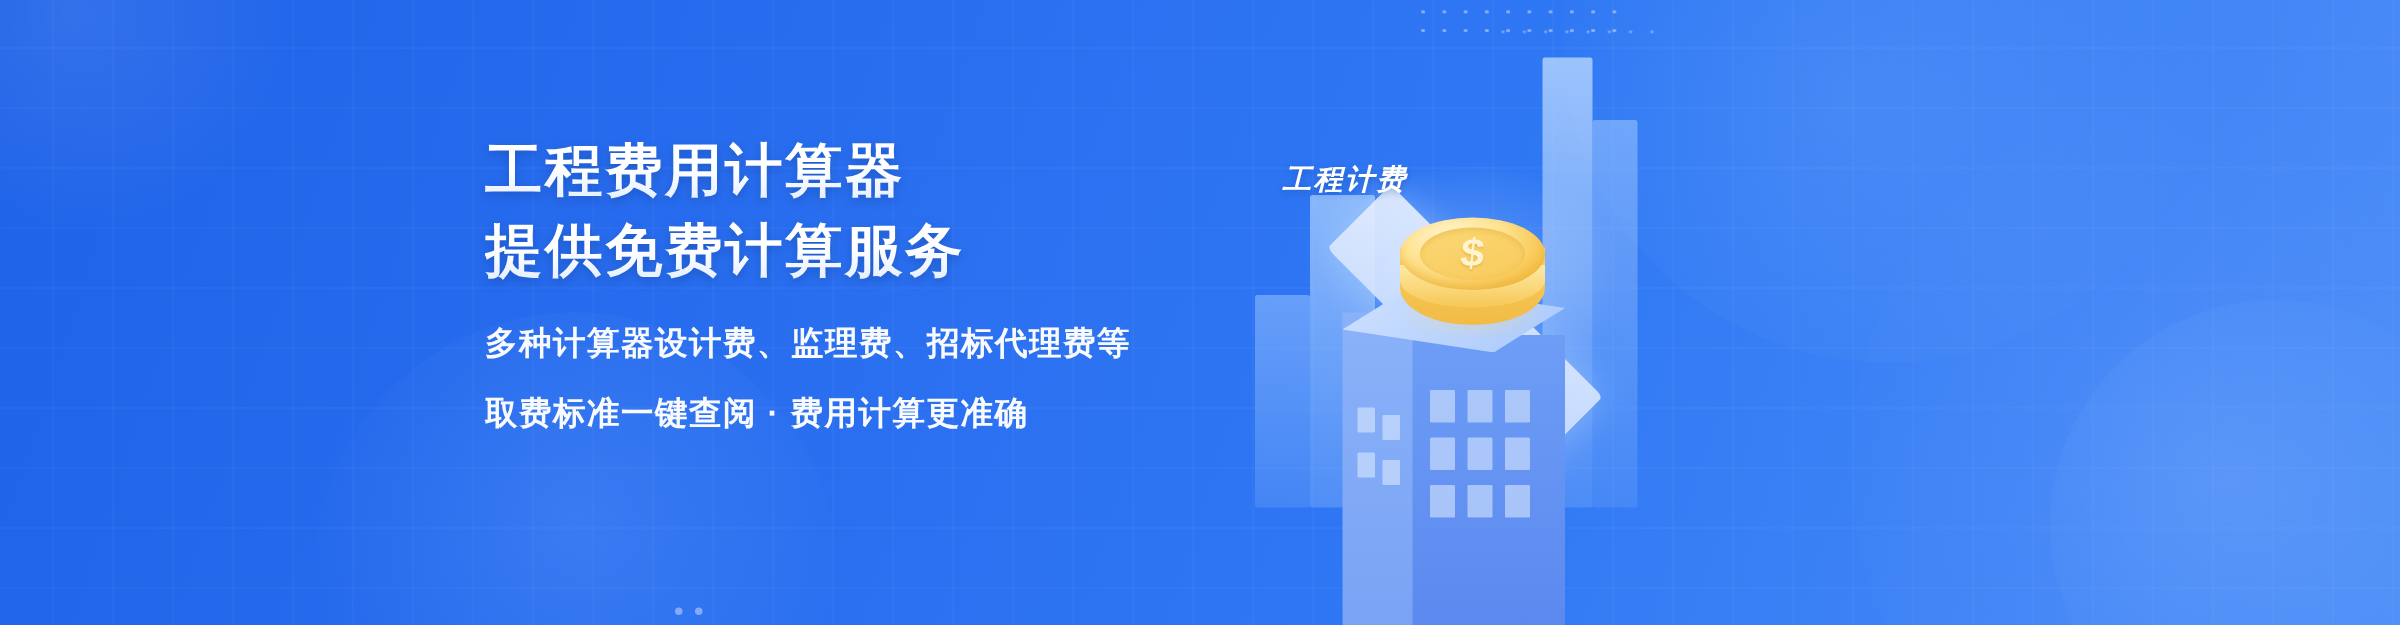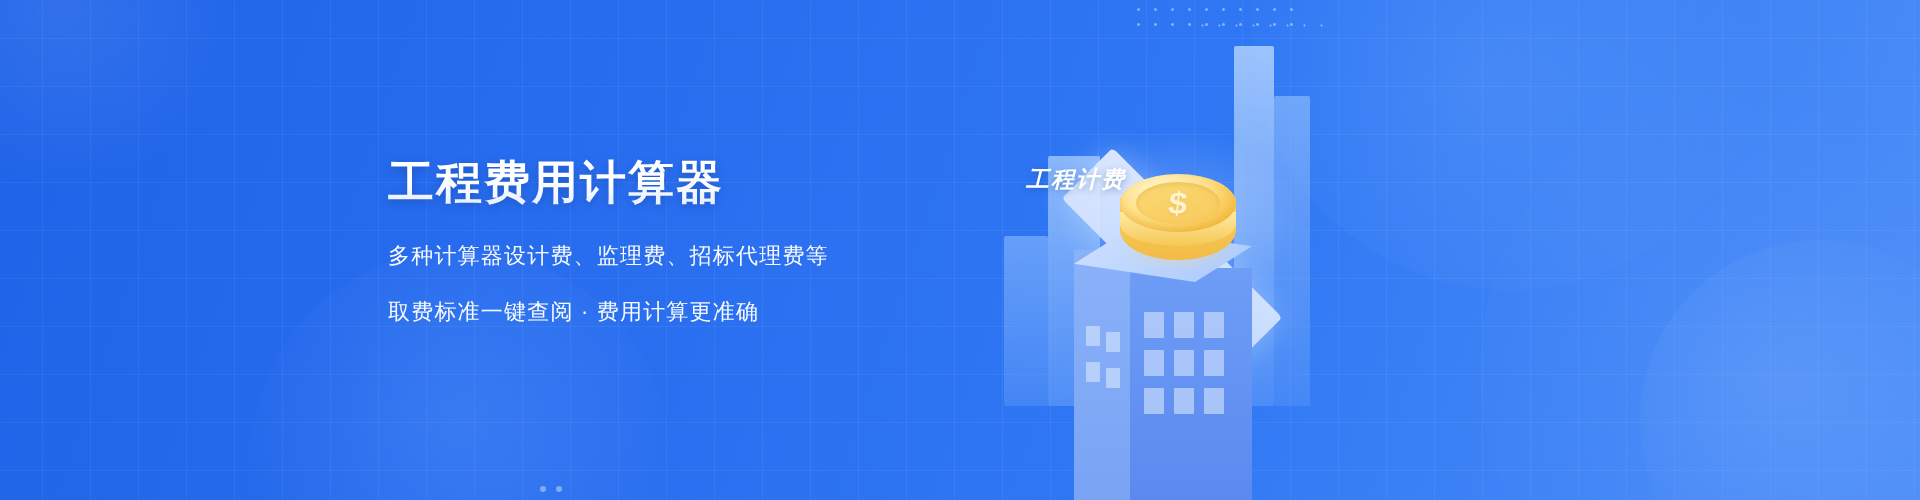--- a/index.html
+++ b/index.html
@@ -65,34 +65,32 @@
   .copy{
     position:absolute;left:388px;top:104px;
   }
   .headline{
     font-weight:bold;font-size:46px;line-height:64px;letter-spacing:2px;
     background:linear-gradient(180deg,#ffffff 0%,#ffffff 46%,#dfeaff 100%);
     -webkit-background-clip:text;background-clip:text;
     color:transparent;-webkit-text-fill-color:transparent;
     filter:drop-shadow(0 3px 4px rgba(14,52,128,.35));
     white-space:nowrap;
-    margin-top:46px;
   }
   .subline{
-    margin-top:22px;color:#ffffff;font-size:22px;line-height:40px;
-    letter-spacing:1.2px;white-space:nowrap;opacity:.97;
+    margin-top:22px;color:#ffffff;font-size:26px;line-height:40px;
+    letter-spacing:1.2px;white-space:nowrap;opacity:.97;font-weight:bold;
   }
   
   .illo{position:absolute;right:466px;top:0;width:466px;height:500px;}
   .illo-label{
     position:absolute;left:38px;top:128px;
     font-size:23px;font-weight:bold;font-style:italic;color:#ffffff;
     letter-spacing:2px;white-space:nowrap;
     text-shadow:0 2px 6px rgba(20,56,130,.35);
-    margin-top:36px;
   }
   
   .bar{position:absolute;border-radius:2px;}
   .bar-a{left:16px;top:236px;width:44px;height:170px;
     background:linear-gradient(180deg,rgba(150,194,255,.55),rgba(120,170,250,.30));}
   .bar-b{left:60px;top:156px;width:52px;height:250px;
     background:linear-gradient(180deg,rgba(175,211,255,.70),rgba(135,182,252,.38));}
   .bar-c{left:246px;top:46px;width:40px;height:360px;
     background:linear-gradient(180deg,rgba(186,216,255,.78),rgba(126,174,250,.34));}
   .bar-d{left:286px;top:96px;width:36px;height:310px;
@@ -171,20 +169,21 @@
   <div class="blob blob-bl"></div>
   <div class="blob blob-tr"></div>
   <div class="blob blob-r"></div>
   <div class="blob blob-br"></div>
 
   <div class="dotgrid"></div>
   <div class="dotgrid2"></div>
 
   <div class="copy">
     <div class="headline">工程费用计算器</div>
+    <div class="headline">提供免费计算服务</div>
     <div class="subline">多种计算器设计费、监理费、招标代理费等</div>
     <div class="subline" style="margin-top:16px">取费标准一键查阅 · 费用计算更准确</div>
   </div>
 
   <div class="illo">
 
     <div class="bar bar-a"></div>
     <div class="bar bar-b"></div>
     <div class="bar bar-c"></div>
     <div class="bar bar-d"></div>

